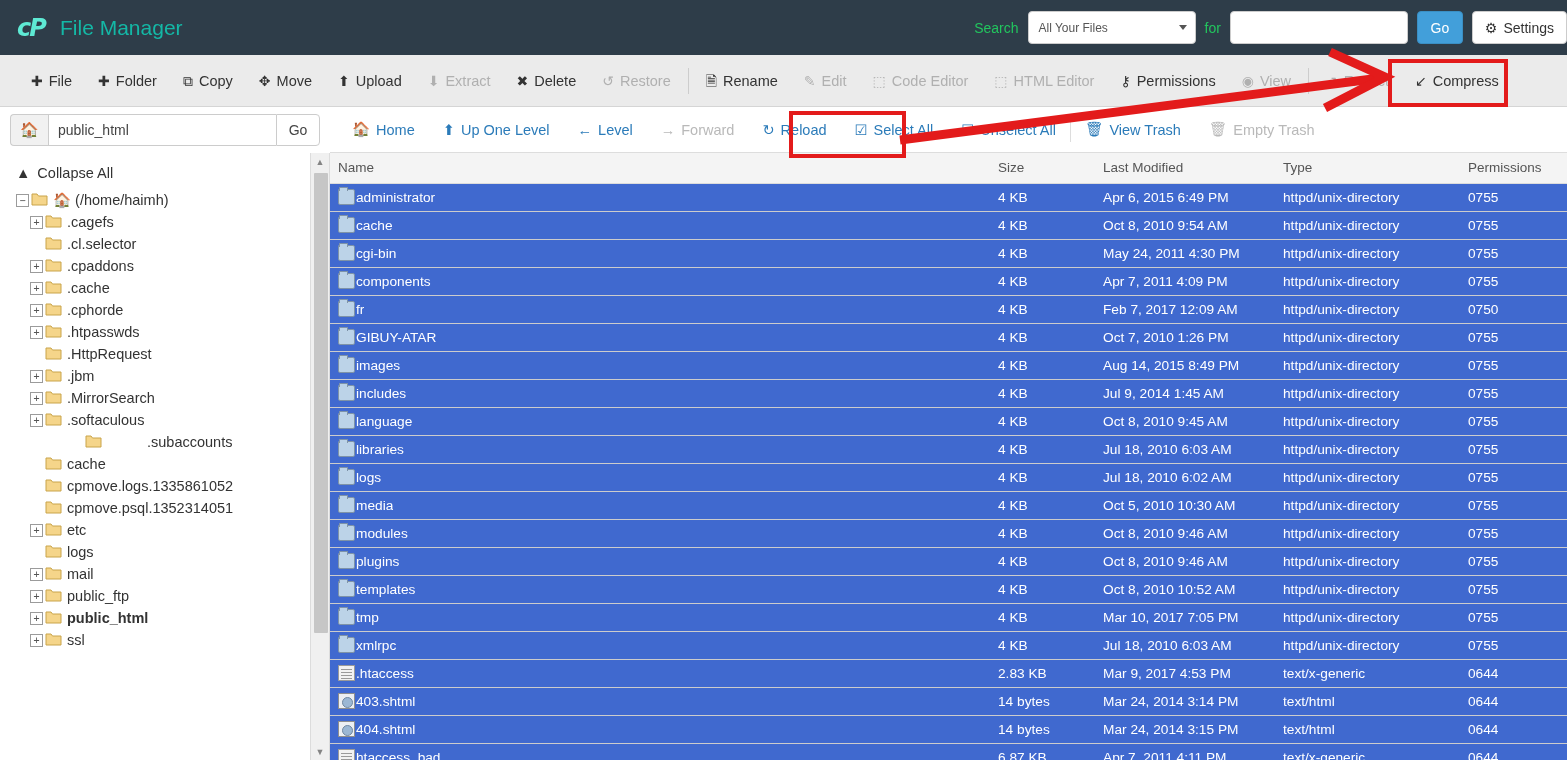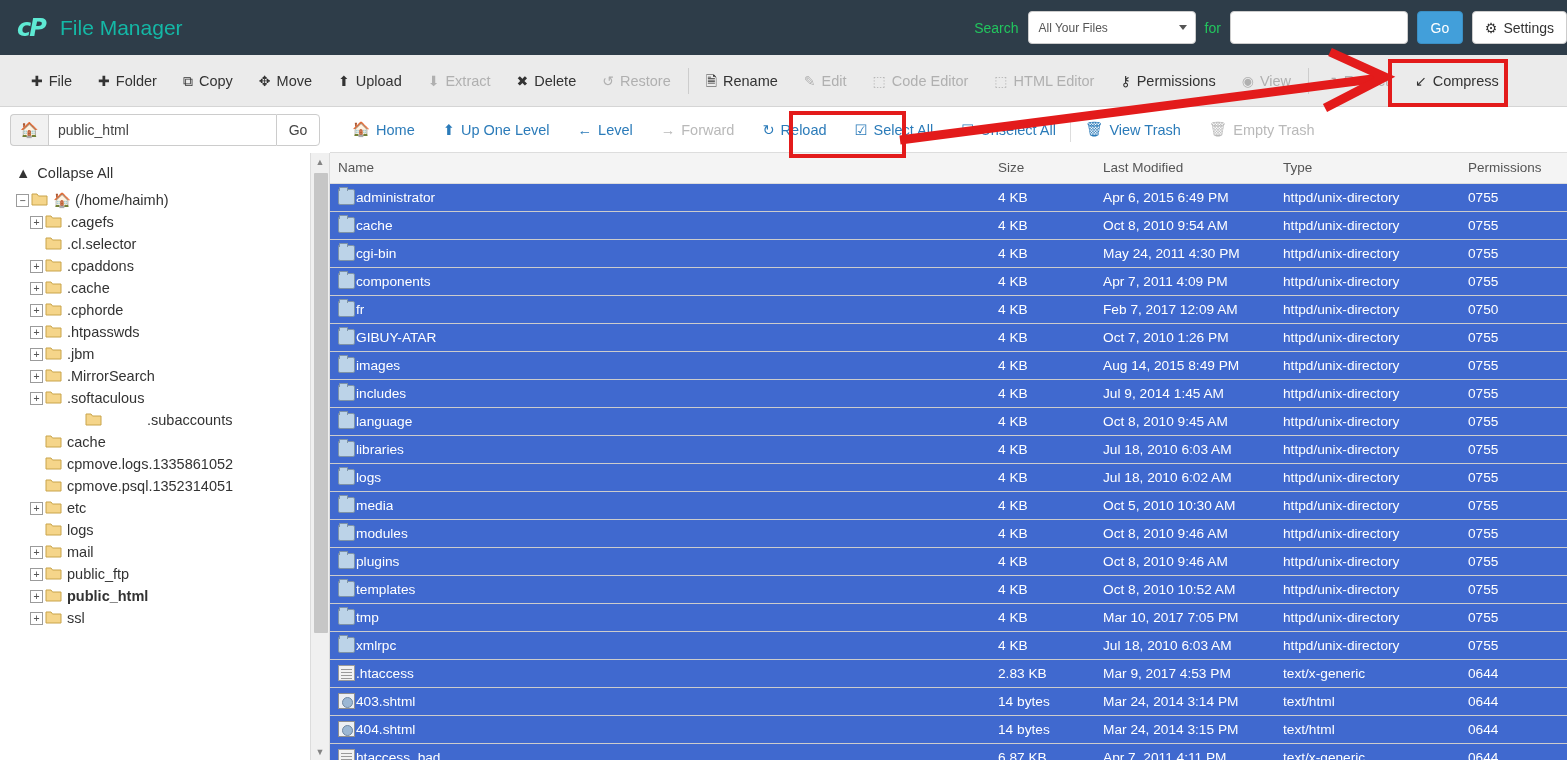--- a/index.html
+++ b/index.html
@@ -389,20 +389,27 @@
                 <path d="M1 2h5l1.5 2H16v9H1z" fill="#f5d58a" stroke="#c9a44a" stroke-width="1"></path>
               </svg></span>
             <span class="tlabel">.cphorde</span>
           </div>
           <div class="tnode" style="padding-left: 22px;">
             <span class="expander">+</span>
             <span class="folder"><svg width="17" height="14" viewBox="0 0 17 14">
                 <path d="M1 2h5l1.5 2H16v9H1z" fill="#f5d58a" stroke="#c9a44a" stroke-width="1"></path>
               </svg></span>
             <span class="tlabel">.htpasswds</span>
+          </div>
+          <div class="tnode" style="padding-left: 22px;">
+            <span class="expander none"></span>
+            <span class="folder"><svg width="17" height="14" viewBox="0 0 17 14">
+                <path d="M1 2h5l1.5 2H16v9H1z" fill="#f5d58a" stroke="#c9a44a" stroke-width="1"></path>
+              </svg></span>
+            <span class="tlabel">.HttpRequest</span>
           </div>
           <div class="tnode" style="padding-left: 22px;">
             <span class="expander">+</span>
             <span class="folder"><svg width="17" height="14" viewBox="0 0 17 14">
                 <path d="M1 2h5l1.5 2H16v9H1z" fill="#f5d58a" stroke="#c9a44a" stroke-width="1"></path>
               </svg></span>
             <span class="tlabel">.jbm</span>
           </div>
           <div class="tnode" style="padding-left: 22px;">
             <span class="expander">+</span>

